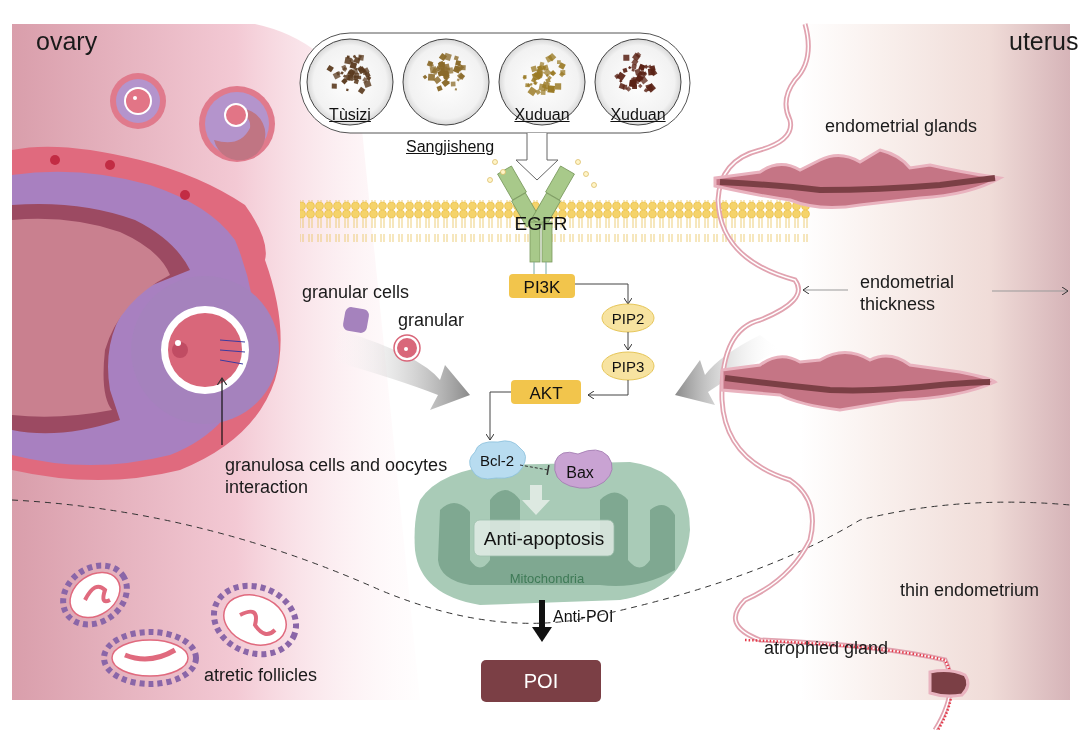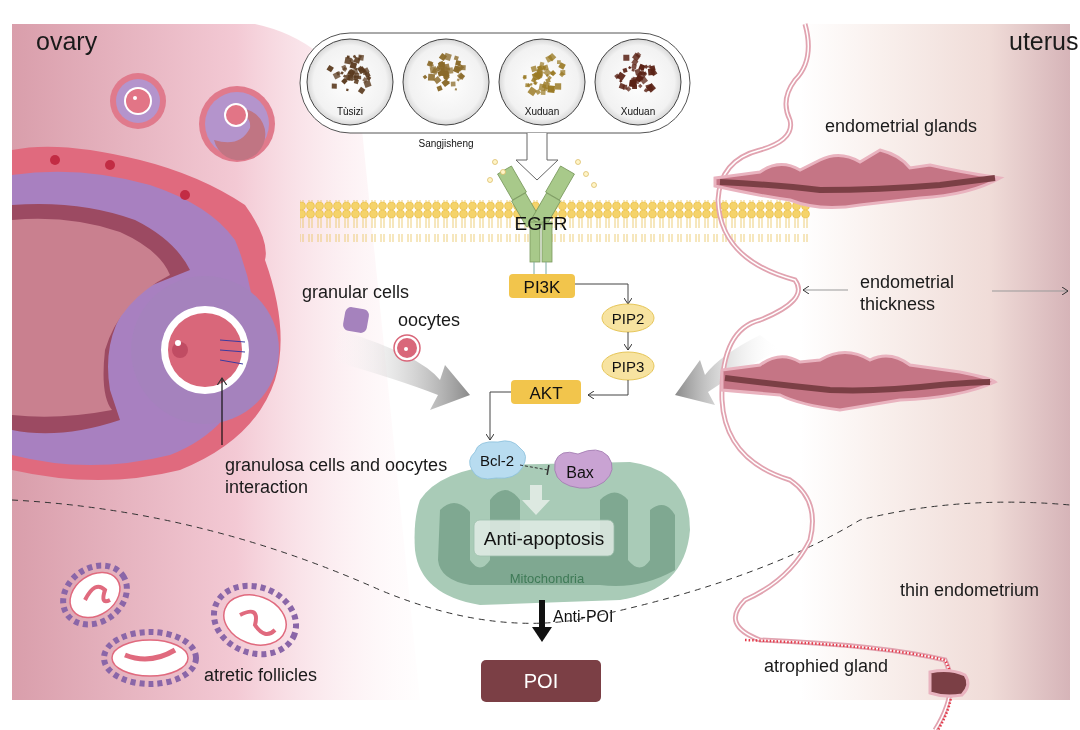--- a/index.html
+++ b/index.html
@@ -2,21 +2,21 @@
 <html><head>
 <meta charset="utf-8">
 <style>
   html, body { margin: 0; padding: 0; background: #ffffff; }
   body { width: 1080px; height: 730px; position: relative; overflow: hidden; font-family: "Liberation Sans", sans-serif; }
   #stage { position: absolute; left: 0; top: 0; width: 1080px; height: 730px; }
   .lbl { position: absolute; color: #1a1a1a; font-family: "Liberation Sans", sans-serif; white-space: nowrap; }
   .region-title { font-size: 25px; }
   .label-md { font-size: 18px; }
   .label-c { }
-  .herb-label { font-size: 10px; position: absolute; color: #111; text-align: center; }
+  .herb-label { font-size: 16px; position: absolute; color: #111; text-align: center; text-decoration: underline; }
   .node-text { font-family: "Liberation Sans", sans-serif; fill: #111; }
 </style>
 </head>
 <body>
 
 <div id="stage">
 <svg width="1080" height="730" viewBox="0 0 1080 730" xmlns="http://www.w3.org/2000/svg" style="position:absolute;left:0;top:0;">
   <defs>
     <linearGradient id="ovaryGrad" x1="0" y1="0" x2="1" y2="0">
       <stop offset="0" stop-color="#d99eab"></stop>
@@ -384,30 +384,30 @@
   </g>
 
   <line x1="848" y1="290" x2="803" y2="290" stroke="#999" stroke-width="1" marker-end="url(#arrowSm)"></line>
   <line x1="992" y1="291" x2="1068" y2="291" stroke="#999" stroke-width="1" marker-end="url(#arrowSm)"></line>
 </svg>
 
 <div class="lbl region-title" style="left:36px;top:27px;">ovary</div>
 <div class="lbl region-title" style="left:985px;top:27px;margin-left:24px;">uterus</div>
 
 <div class="lbl label-md" style="left:302px;top:282px;">granular cells</div>
-<div class="lbl label-md" style="left:398px;top:310px;">oocytes</div>
+<div class="lbl label-md" style="left:398px;top:310px;">granular</div>
 <div class="lbl label-md label-c" style="left:225px;top:455px;width:176px;">granulosa cells and oocytes</div>
 <div class="lbl label-md label-c" style="left:225px;top:477px;width:176px;">interaction</div>
 <div class="lbl label-md" style="left:204px;top:665px;">atretic follicles</div>
 
 <div class="lbl label-md" style="left:825px;top:116px;">endometrial glands</div>
 <div class="lbl label-md label-c" style="left:860px;top:272px;width:130px;">endometrial</div>
 <div class="lbl label-md label-c" style="left:860px;top:294px;width:130px;">thickness</div>
 <div class="lbl label-md" style="left:900px;top:580px;">thin endometrium</div>
-<div class="lbl label-md" style="left:764px;top:656px;">atrophied gland</div>
+<div class="lbl label-md" style="left:764px;top:638px;">atrophied gland</div>
 
 <div id="herbLabels">
       <div class="herb-label" style="left: 310px; top: 106px; width: 80px;">Tùsizi</div>
       <div class="herb-label" style="left: 406px; top: 106px; width: 80px; margin-top: 32px;">Sangjisheng</div>
       <div class="herb-label" style="left: 502px; top: 106px; width: 80px;">Xuduan</div>
       <div class="herb-label" style="left: 598px; top: 106px; width: 80px;">Xuduan</div>
     </div>
 </div>
 
 </body></html>

